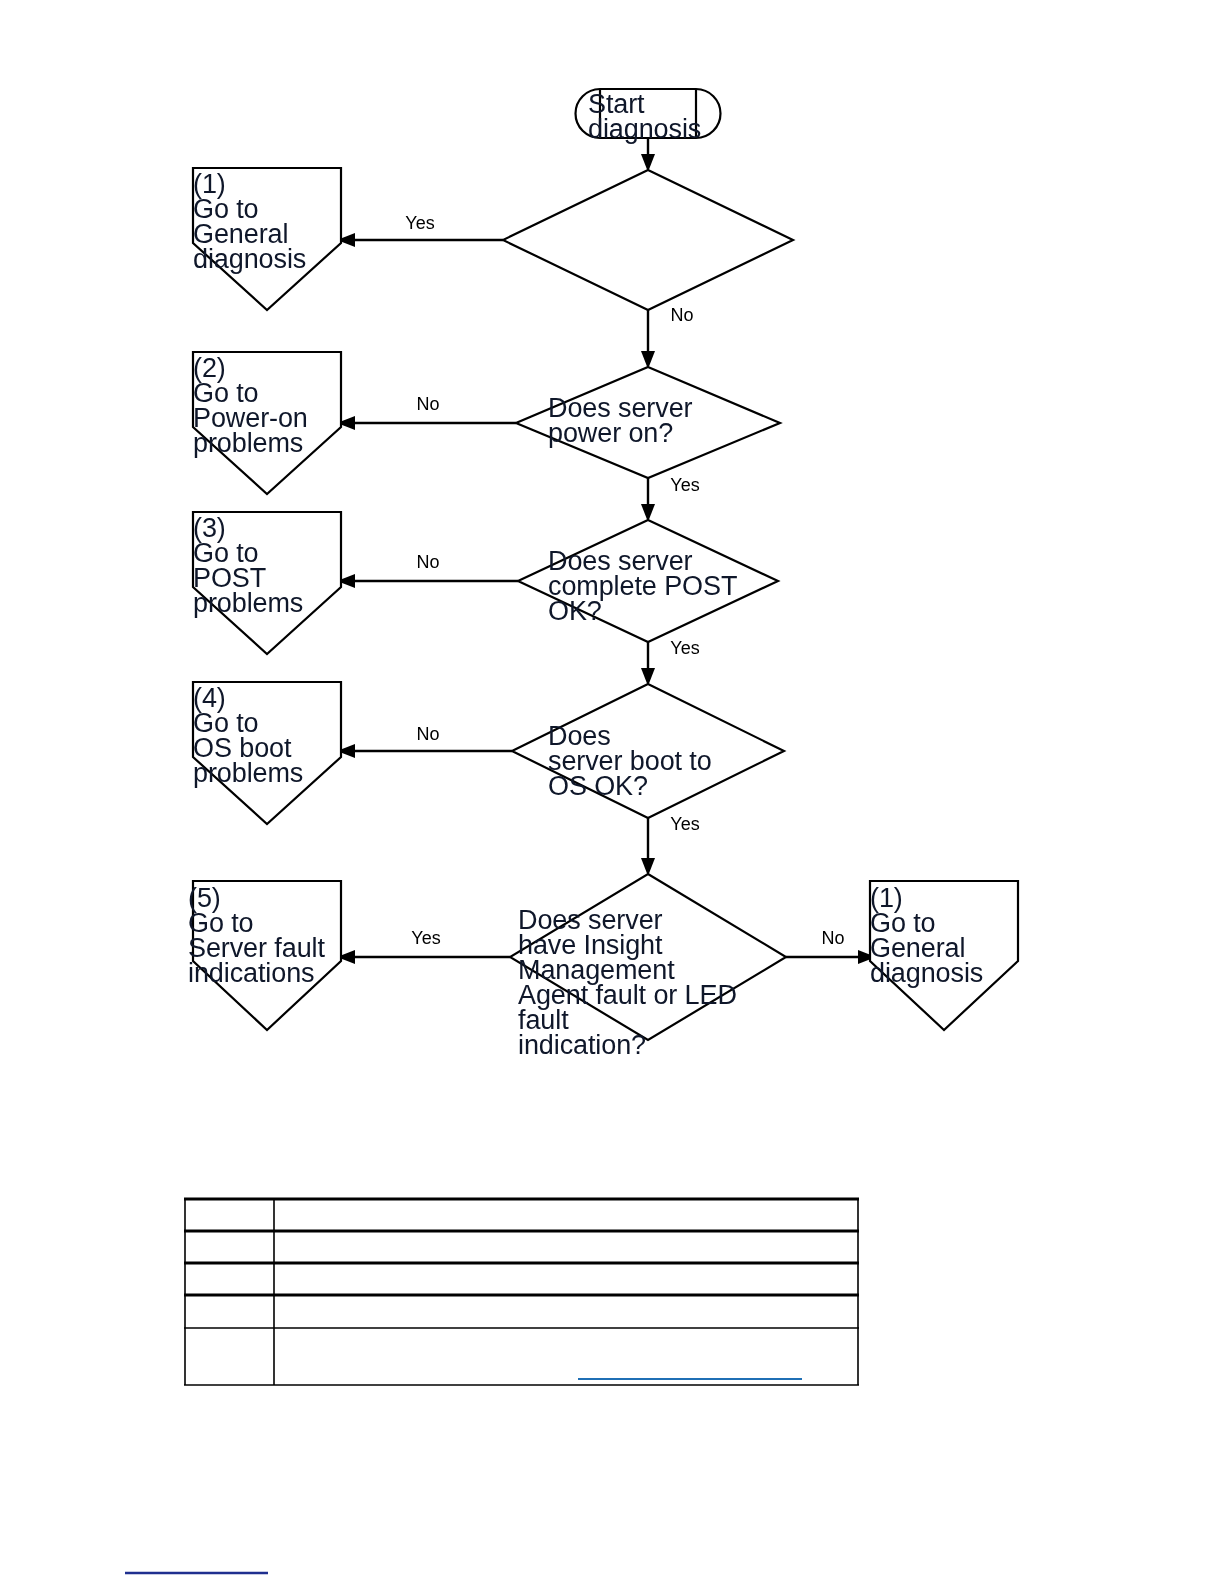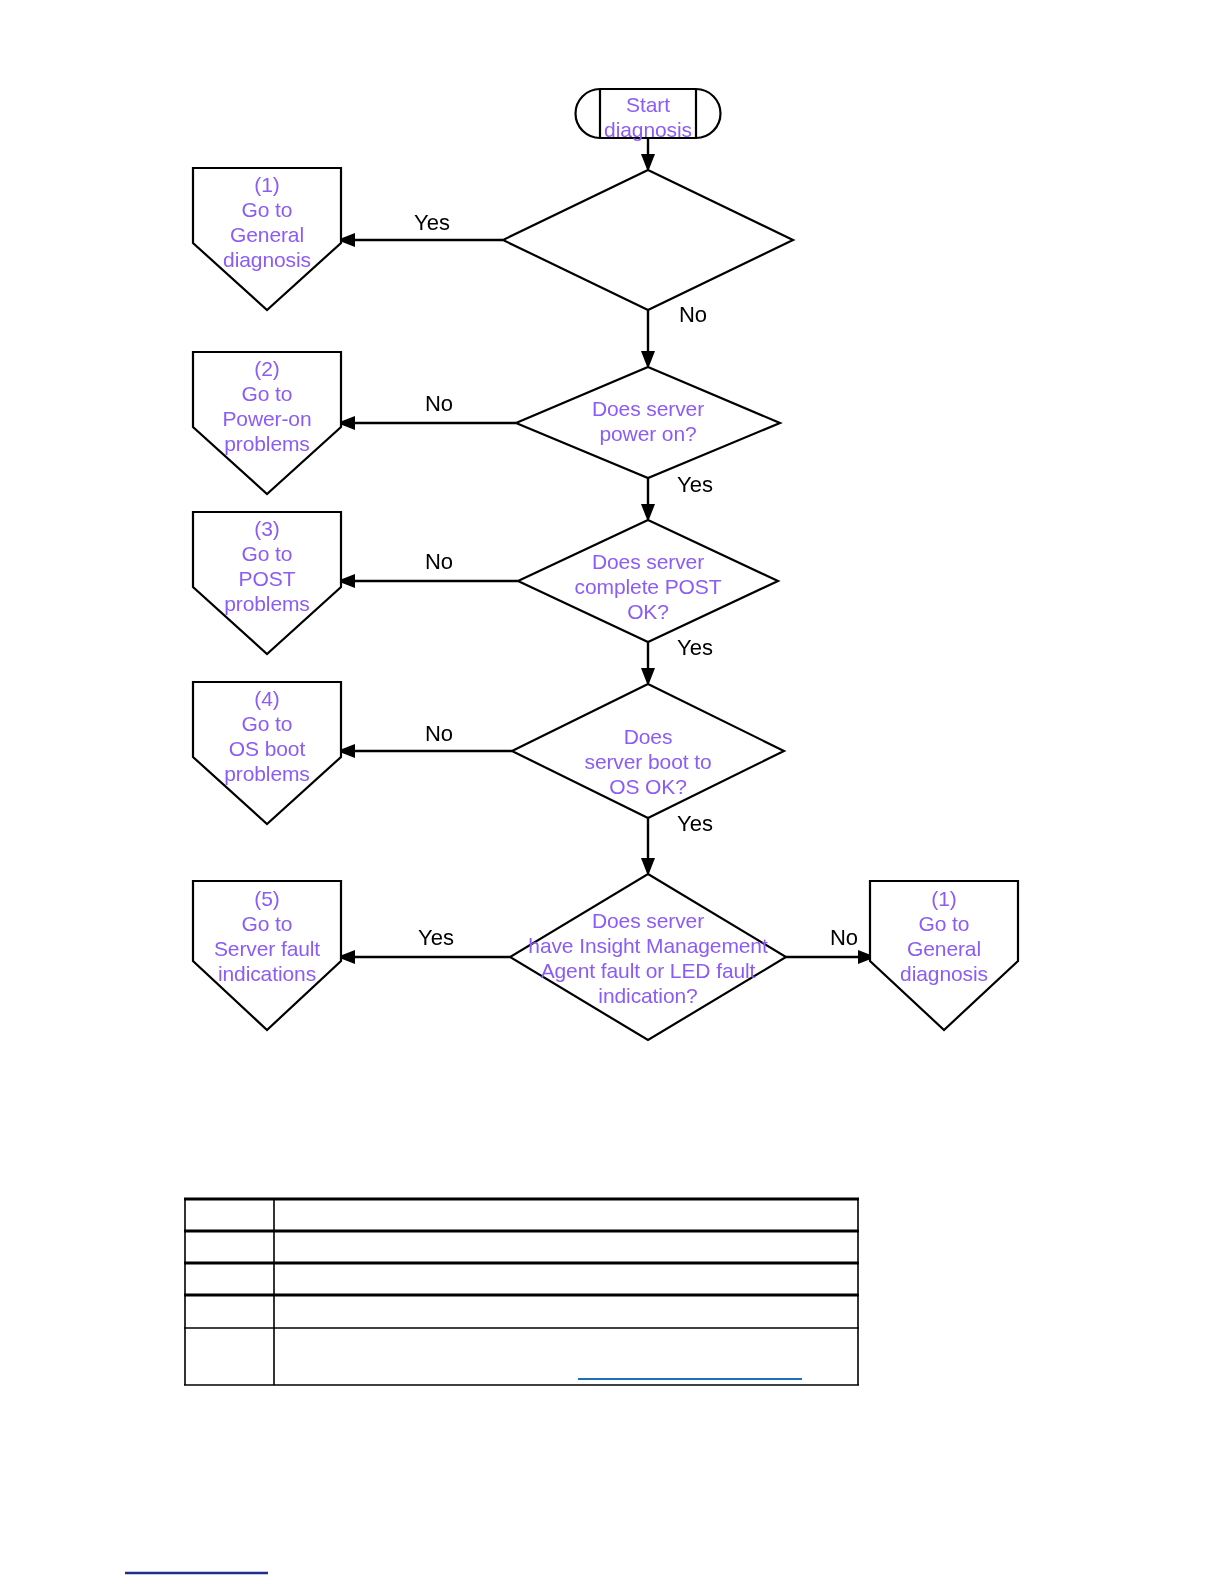--- a/index.html
+++ b/index.html
@@ -55,35 +55,35 @@
     stroke-width: 2.2;
     fill: none;
   }
   .footnote-rule {
     stroke-width: 2.4;
     fill: none;
   }
   
   .tx {
     position: absolute;
-    text-align: center;
+    text-align: left;
     font-family: "Liberation Sans", sans-serif;
-    font-size: 21px;
+    font-size: 27px;
     line-height: 25px;
-    color: #8b5cf6;
+    color: #0f172a;
     white-space: pre-line;
     letter-spacing: -0.1px;
   }
   .edge-label {
     position: absolute;
     font-family: "Liberation Sans", sans-serif;
-    font-size: 22px;
+    font-size: 18px;
     line-height: 24px;
     color: #000000;
-    text-align: right;
+    text-align: center;
     white-space: nowrap;
   }
 </style>
 </head>
 <body>
 
 <div id="page">
 
   <svg id="flow-svg" viewBox="0 0 1224 1584">
 

